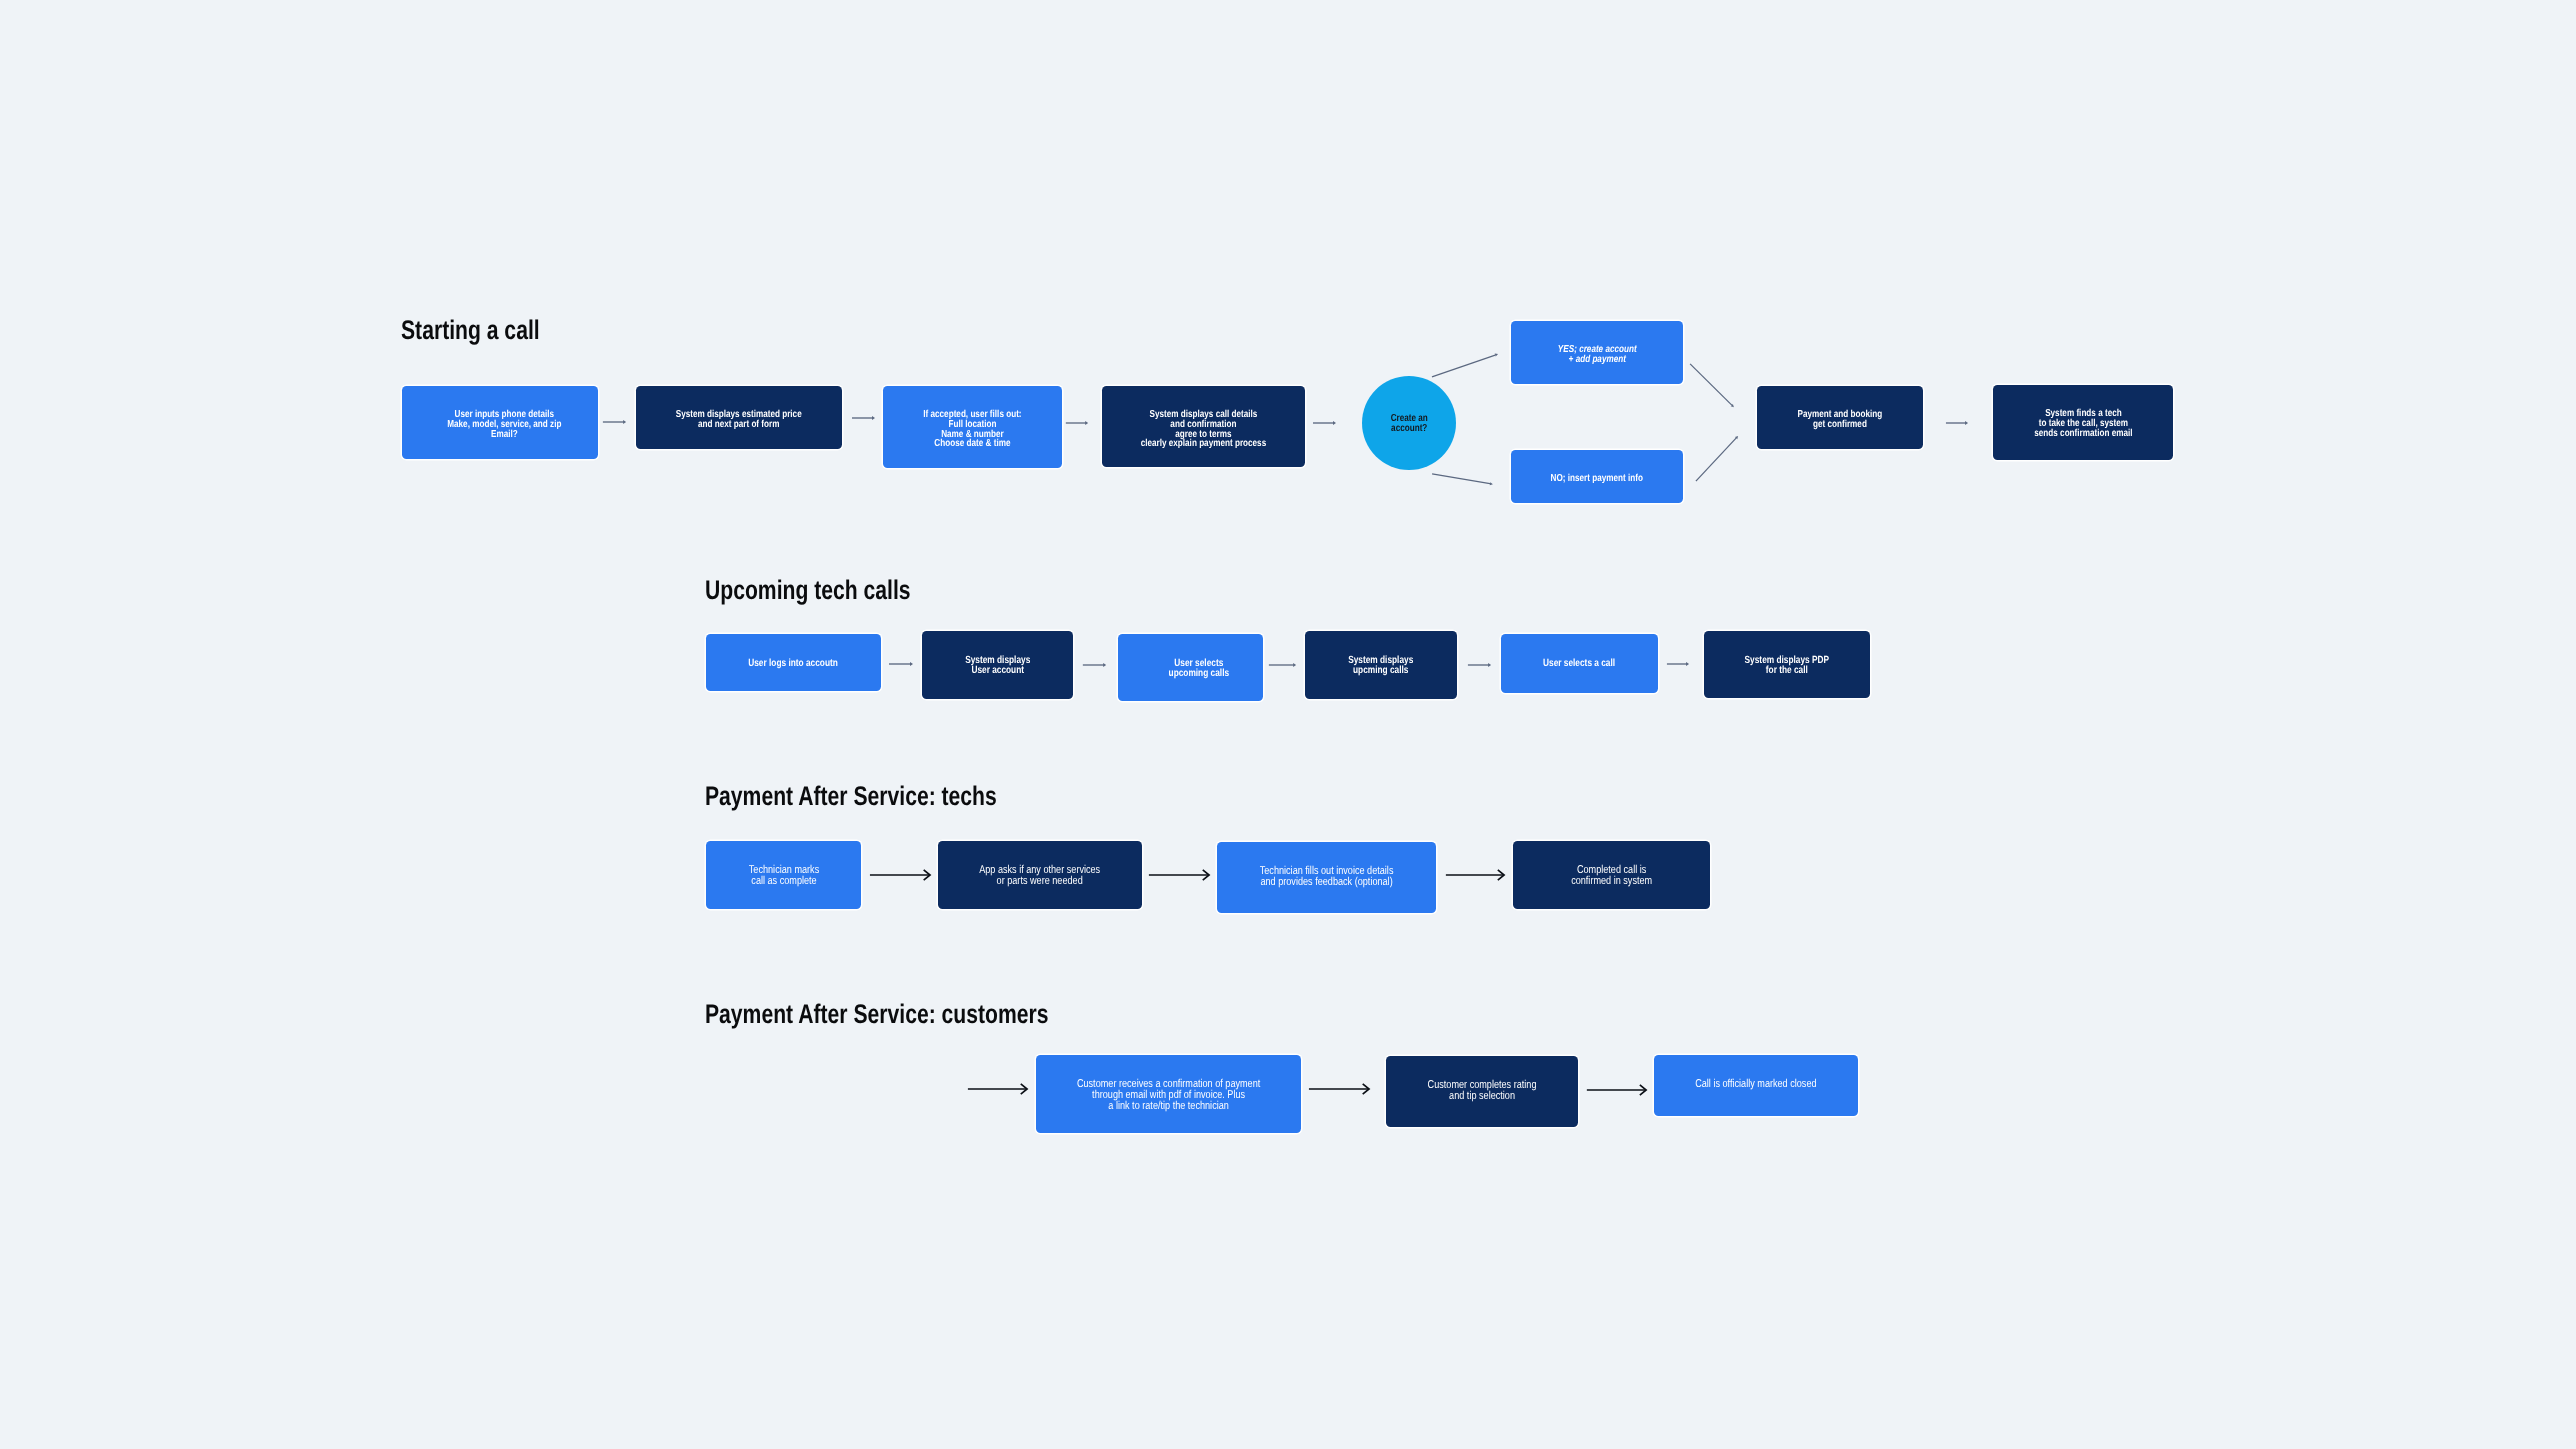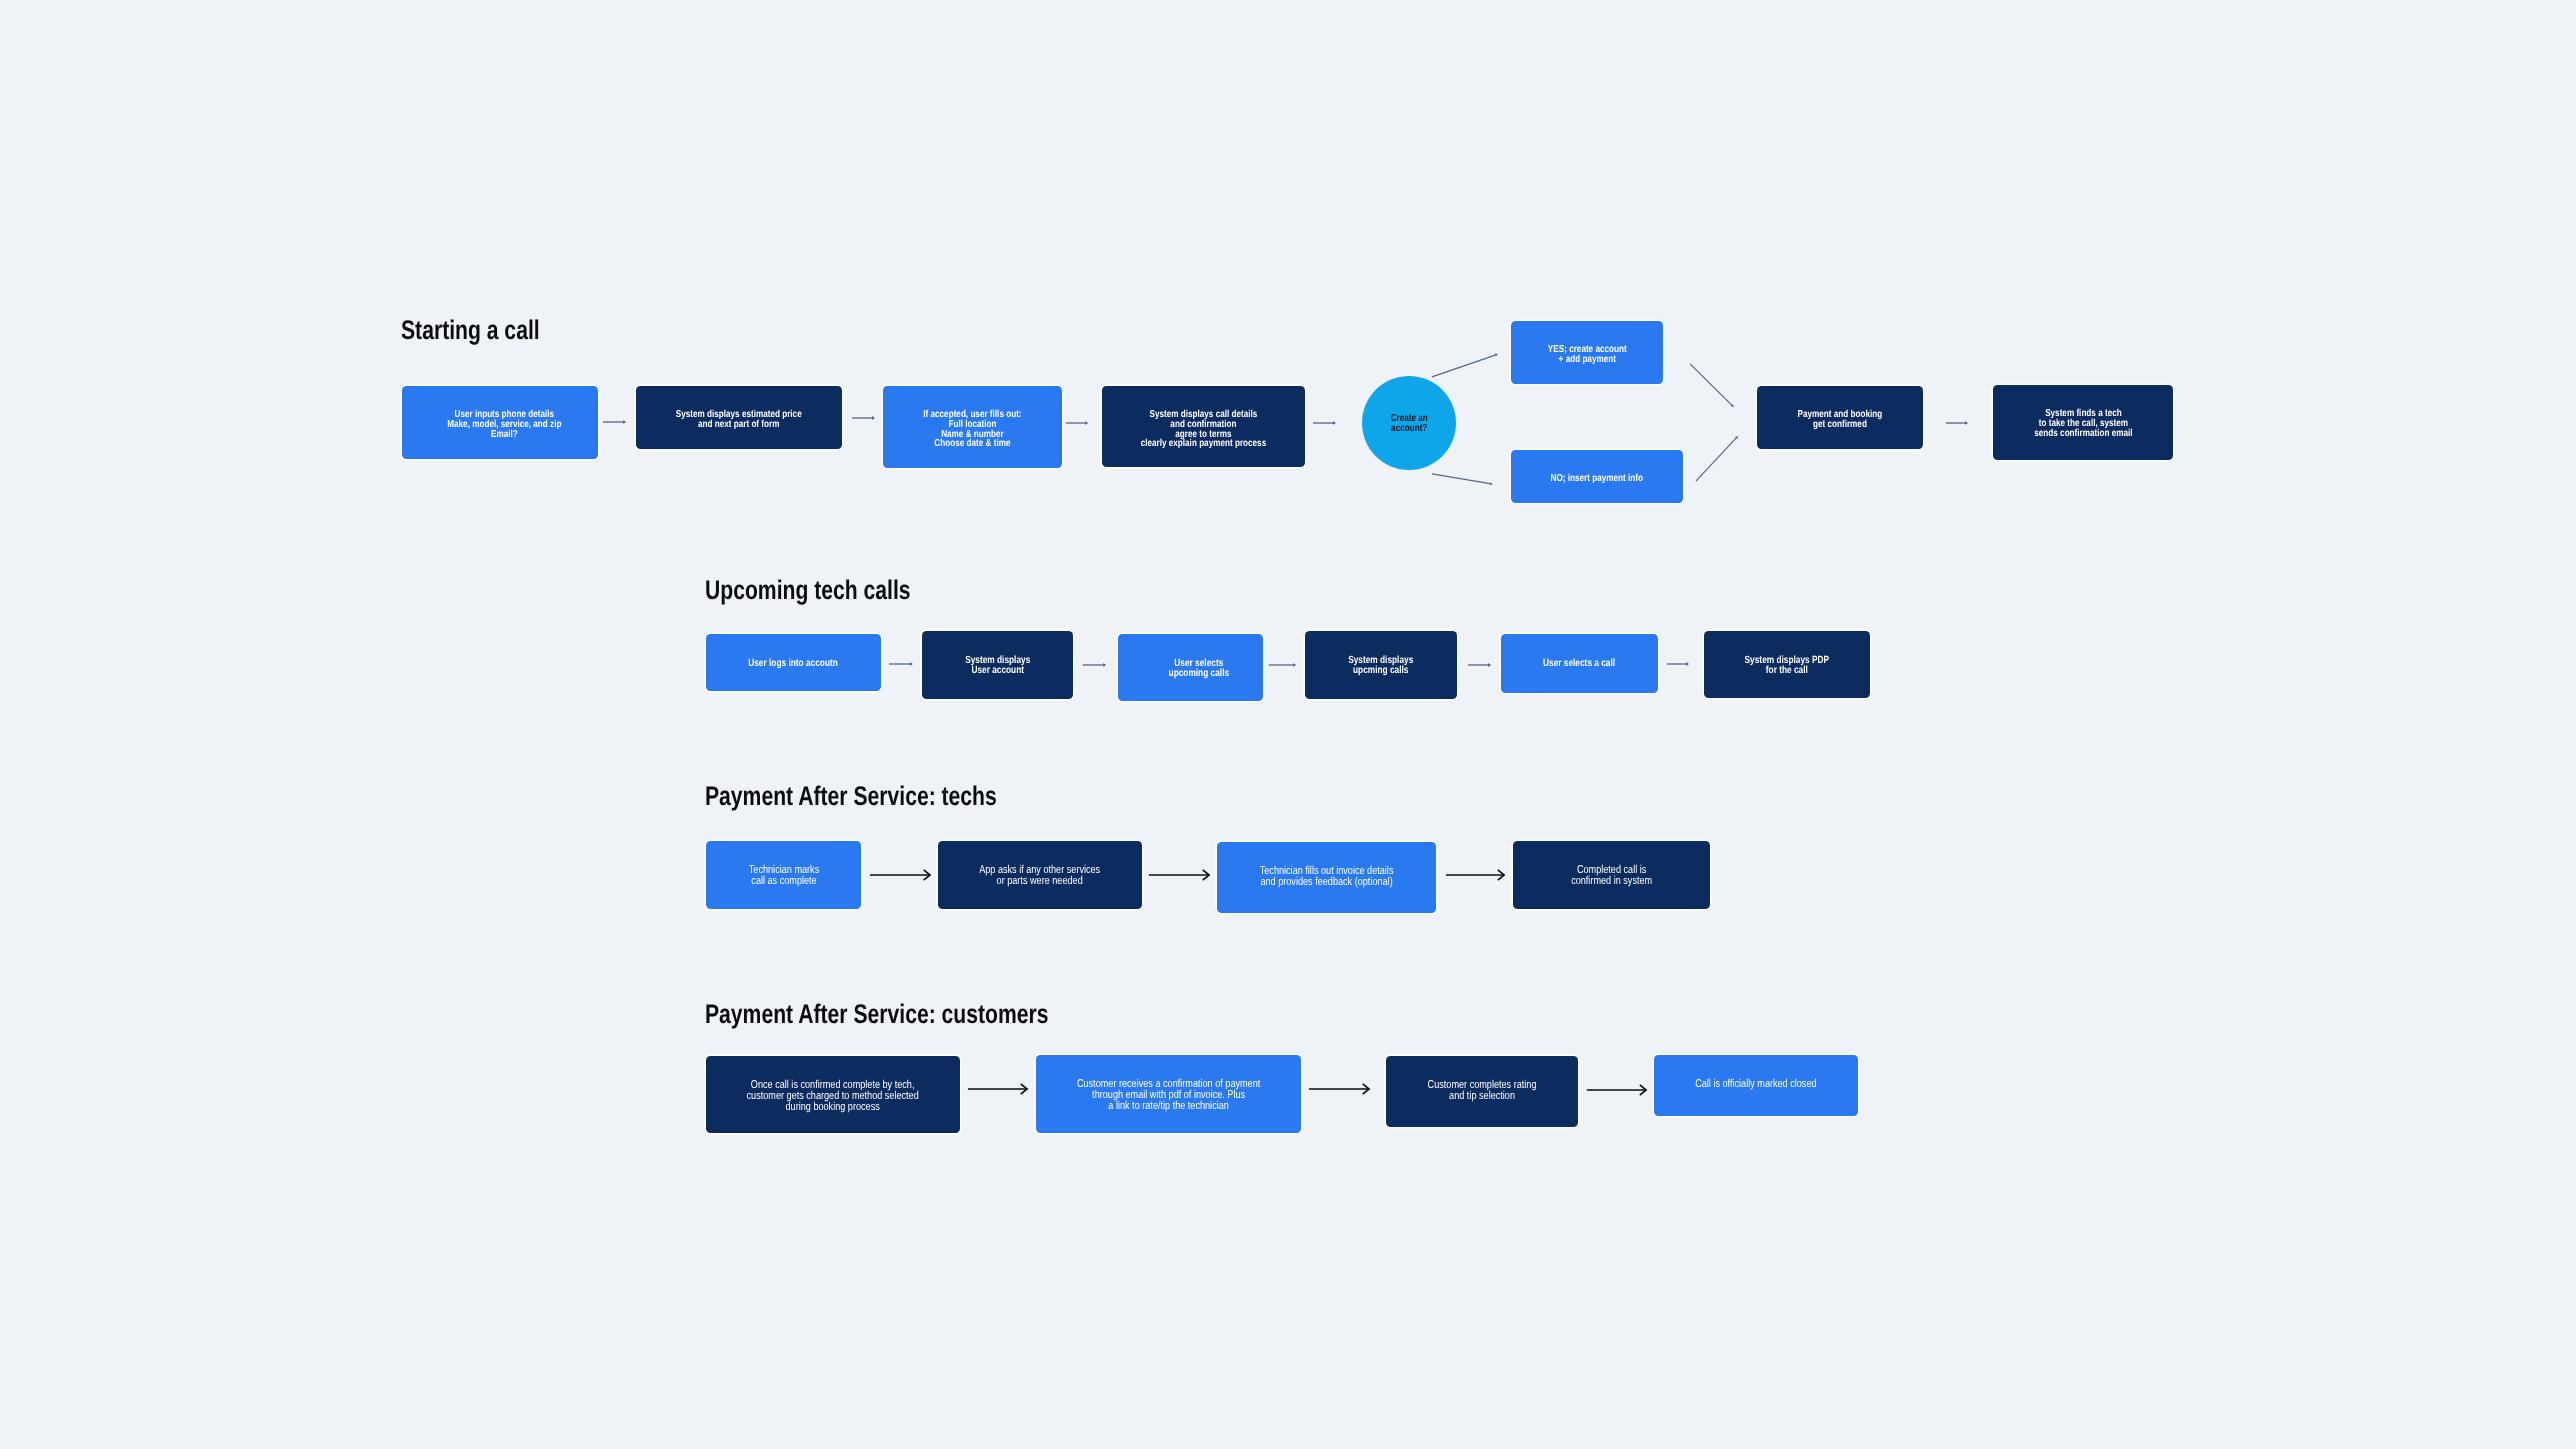--- a/index.html
+++ b/index.html
@@ -81,21 +81,21 @@
         <div>agree to terms</div>
         <div>clearly explain payment process</div>
       </div>
     </div>
     <div class="node circle b1" style="left: 1362px; top: 376px; width: 94px; height: 94px;">
       <div class="txt" style="transform: translateZ(0px) translateY(38px) scaleX(0.8);">
         <div>Create an</div>
         <div>account?</div>
       </div>
     </div>
-    <div class="node blue b1" style="left: 1511px; top: 321px; width: 152px; height: 63px;">
+    <div class="node blue b1" style="left: 1511px; top: 321px; width: 172px; height: 63px; font-style: italic;">
       <div class="txt" style="transform: translateZ(0px) translateY(24px) scaleX(0.8);">
         <div>YES; create account</div>
         <div>+ add payment</div>
       </div>
     </div>
     <div class="node blue b1" style="left: 1511px; top: 450px; width: 172px; height: 53px;">
       <div class="txt" style="transform: translateZ(0px) translateY(24px) scaleX(0.8);">
         <div>NO; insert payment info</div>
       </div>
     </div>
@@ -163,27 +163,20 @@
         <div>Technician fills out  invoice details</div>
         <div>and provides feedback (optional)</div>
       </div>
     </div>
     <div class="node navy r3" style="left: 1513px; top: 841px; width: 197px; height: 68px;">
       <div class="txt" style="transform: translateZ(0px) translateY(24px) scaleX(0.8);">
         <div>Completed call is</div>
         <div>confirmed in system</div>
       </div>
     </div>
-    <div class="node navy r3" style="left: 706px; top: 1056px; width: 254px; height: 77px;">
-      <div class="txt" style="transform: translateZ(0px) translateY(24px) scaleX(0.8);">
-        <div>Once call is confirmed complete by tech,</div>
-        <div>customer gets charged to method selected</div>
-        <div>during booking process</div>
-      </div>
-    </div>
     <div class="node blue r3" style="left: 1036px; top: 1055px; width: 265px; height: 78px;">
       <div class="txt" style="transform: translateZ(0px) translateY(24px) scaleX(0.8);">
         <div>Customer receives a confirmation of payment</div>
         <div>through email with pdf of invoice. Plus</div>
         <div>a link to rate/tip the technician</div>
       </div>
     </div>
     <div class="node navy r3" style="left: 1386px; top: 1056px; width: 192px; height: 71px;">
       <div class="txt" style="transform: translateZ(0px) translateY(24px) scaleX(0.8);">
         <div>Customer completes rating</div>

